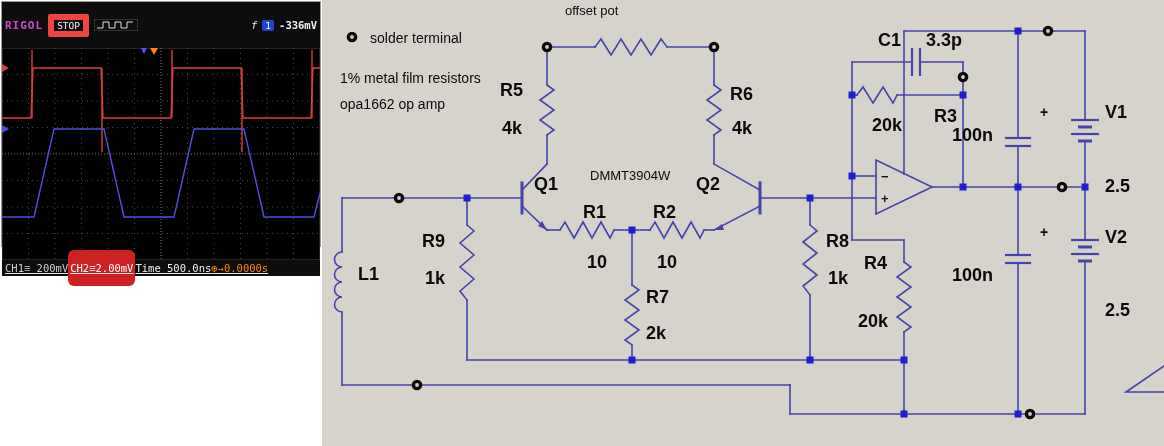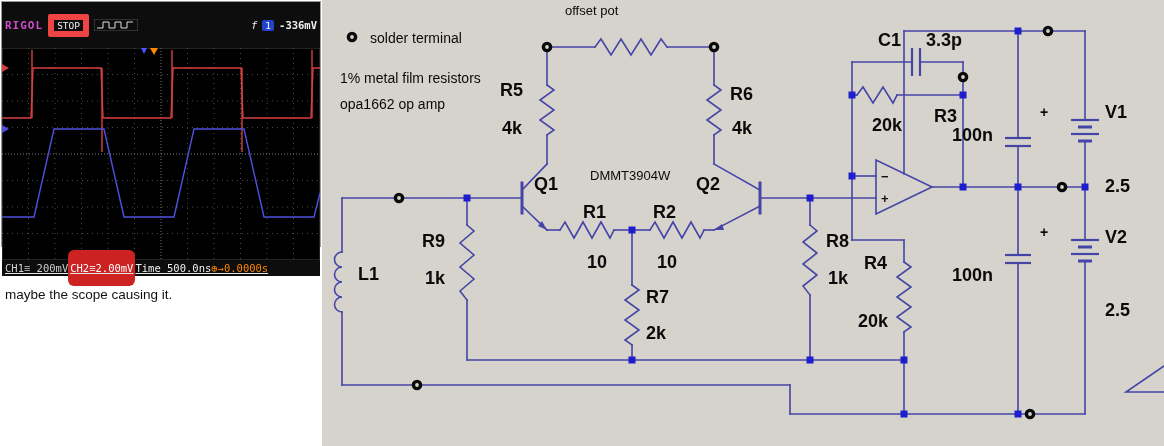--- a/index.html
+++ b/index.html
@@ -112,21 +112,20 @@
 
       <div class="scope-bottom">
         <span class="ch1">CH1≡ 200mV</span>
         <span class="ch2">CH2≡2.00mV</span>
         <span class="time">Time 500.0ns</span>
         <span class="delay">⊕→0.0000s</span>
       </div>
     </div>
 
     <div class="notes">
-      <div>maybe the scope causing it.</div>
       
       
       
       
     </div>
   </div>
 
   <div class="schematic">
     <svg width="842" height="446" viewBox="0 0 842 446">
 

